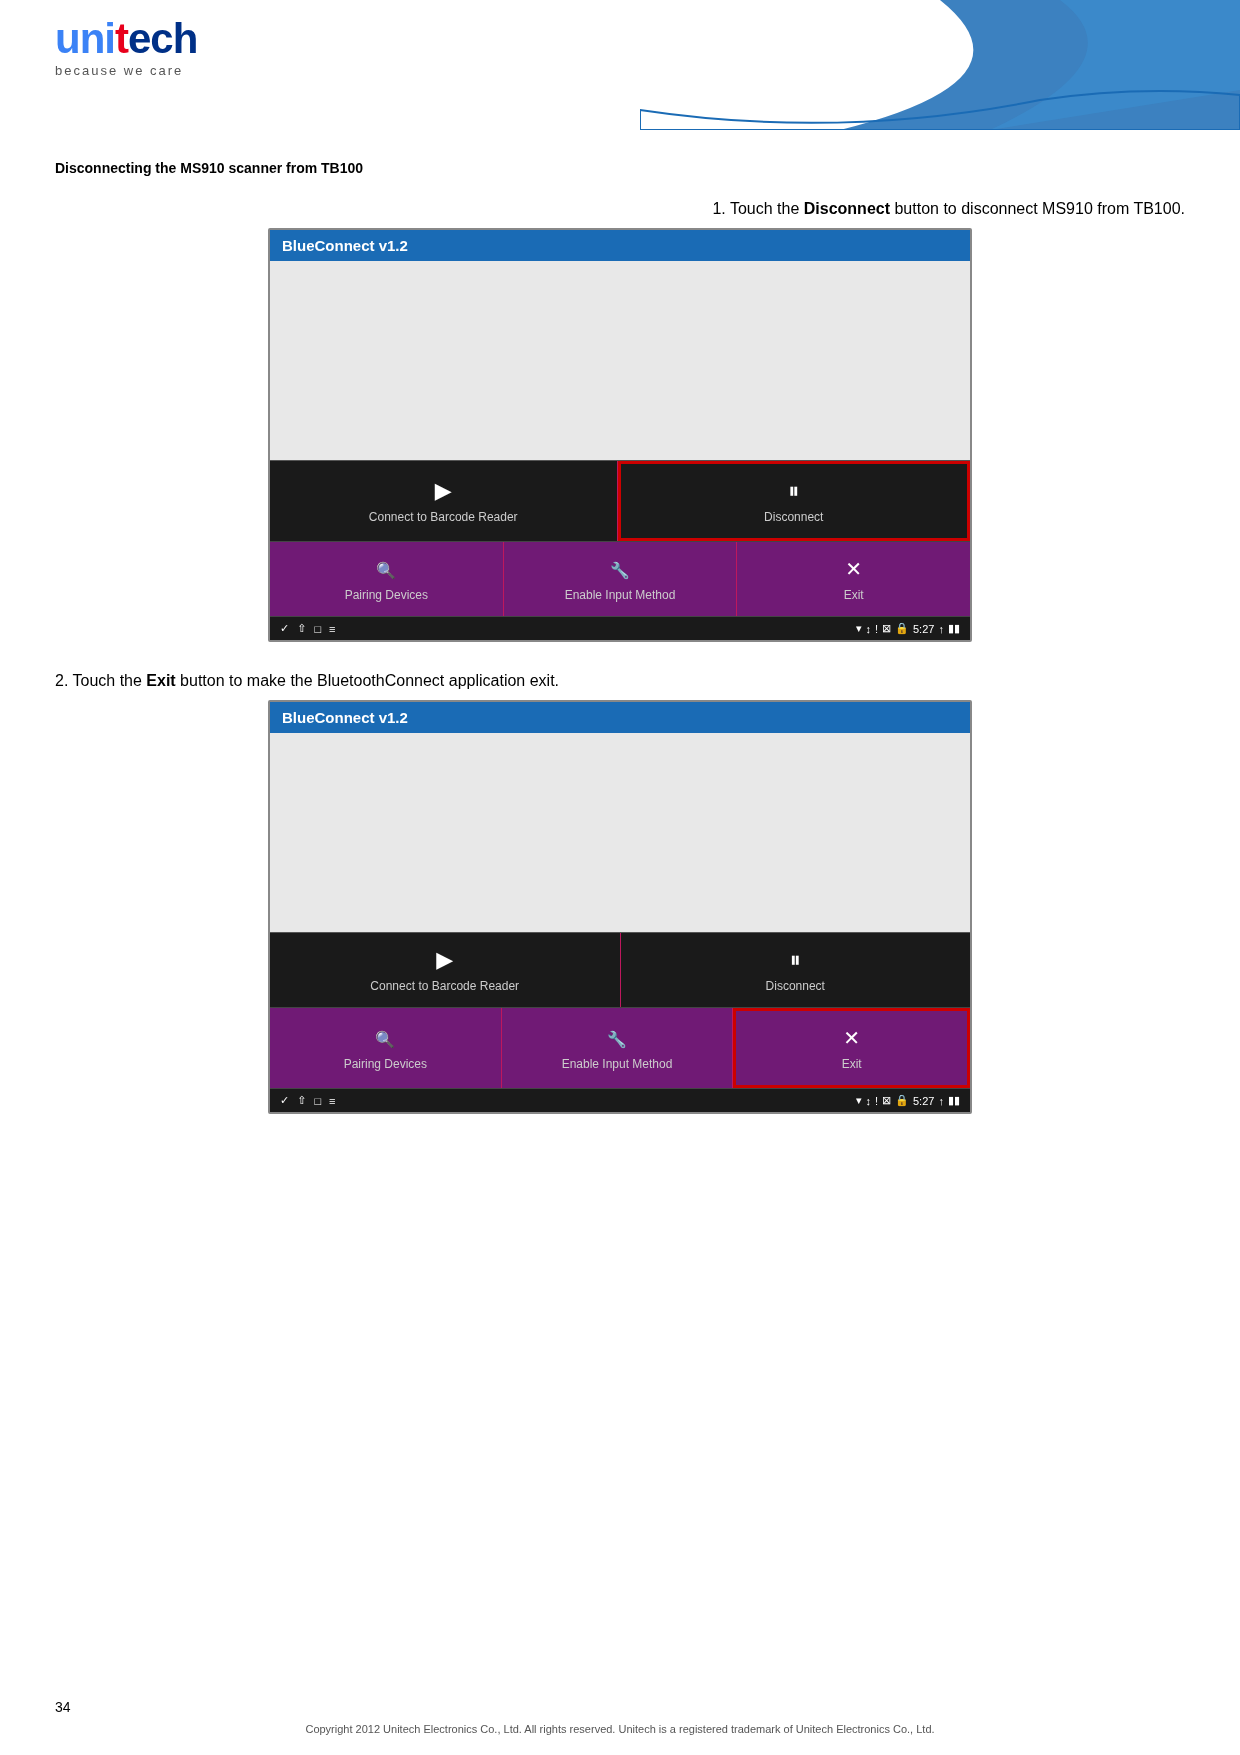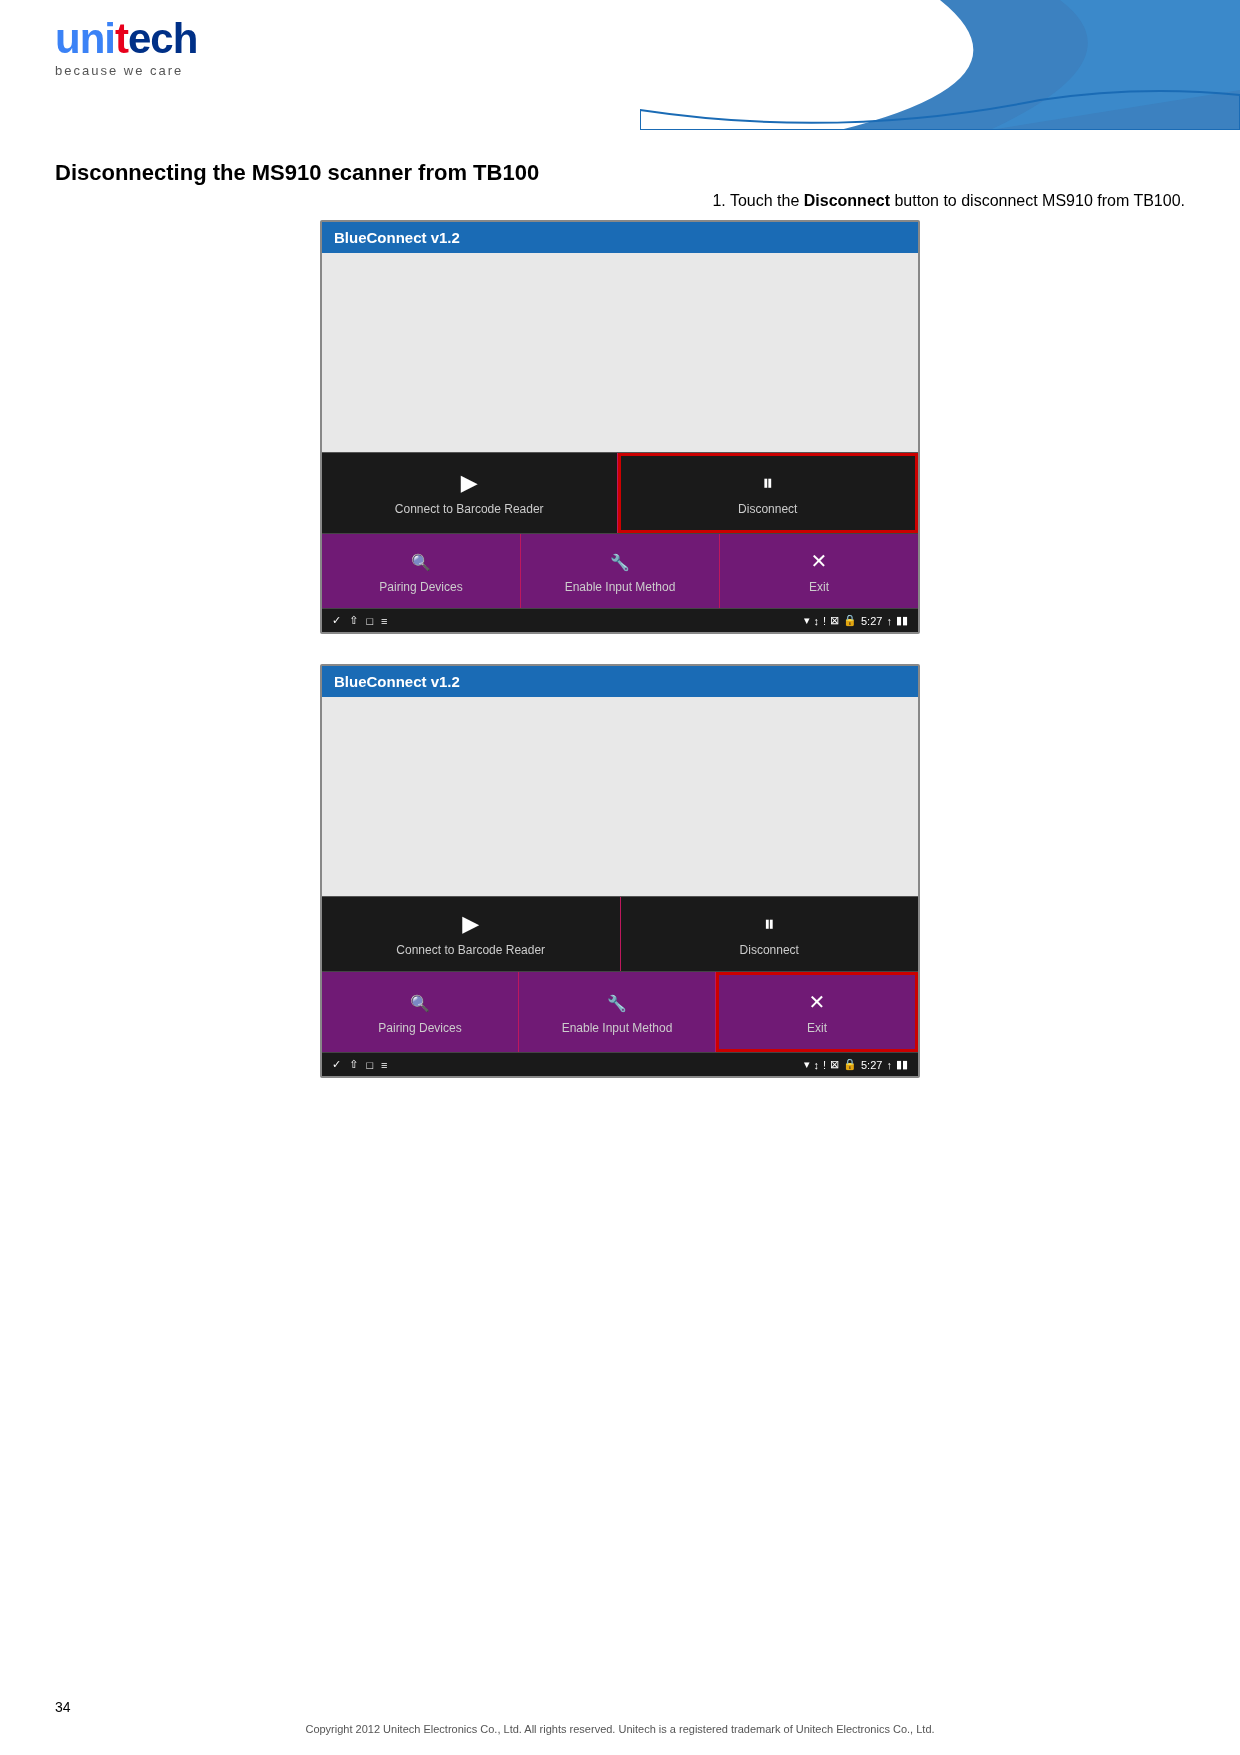--- a/index.html
+++ b/index.html
@@ -47,40 +47,40 @@
       height: 130px;
       z-index: 1;
     }
 
     
     .content {
       padding: 30px 55px 60px 55px;
     }
 
     .section-title {
-      font-size: 22px;
+      font-size: 14px;
       font-weight: bold;
-      margin-bottom: 6px;
+      margin-bottom: 24px;
       color: #000;
     }
 
     .step-text {
       font-size: 16px;
       margin-bottom: 10px;
       color: #000;
       text-align: right;
     }
 
     .bold { font-weight: bold; }
 
     
     .device-screenshot {
       border: 2px solid #888;
       margin: 0 auto 30px auto;
-      width: 600px;
+      width: 704px;
       background: #000;
       border-radius: 2px;
       overflow: hidden;
     }
 
     .app-titlebar {
       background: #1a6bb5;
       color: #fff;
       font-size: 15px;
       font-weight: bold;
@@ -259,20 +259,23 @@
         <span>!</span>
         <span>⊠</span>
         <span>🔒</span>
         <span>5:27</span>
         <span>↑</span>
         <span>▮▮</span>
       </div>
     </div>
   </div>
 
+  <div class="step2-text">
+    <span>2.  Touch the </span><span class="bold">Exit</span><span> button to make the BluetoothConnect application exit.</span>
+  </div>
 
   <div class="device-screenshot">
 
     <div class="app-titlebar">
       <span>BlueConnect v1.2</span>
     </div>
 
     <div class="app-content-area"></div>
 
     <div class="btn-row-1">

